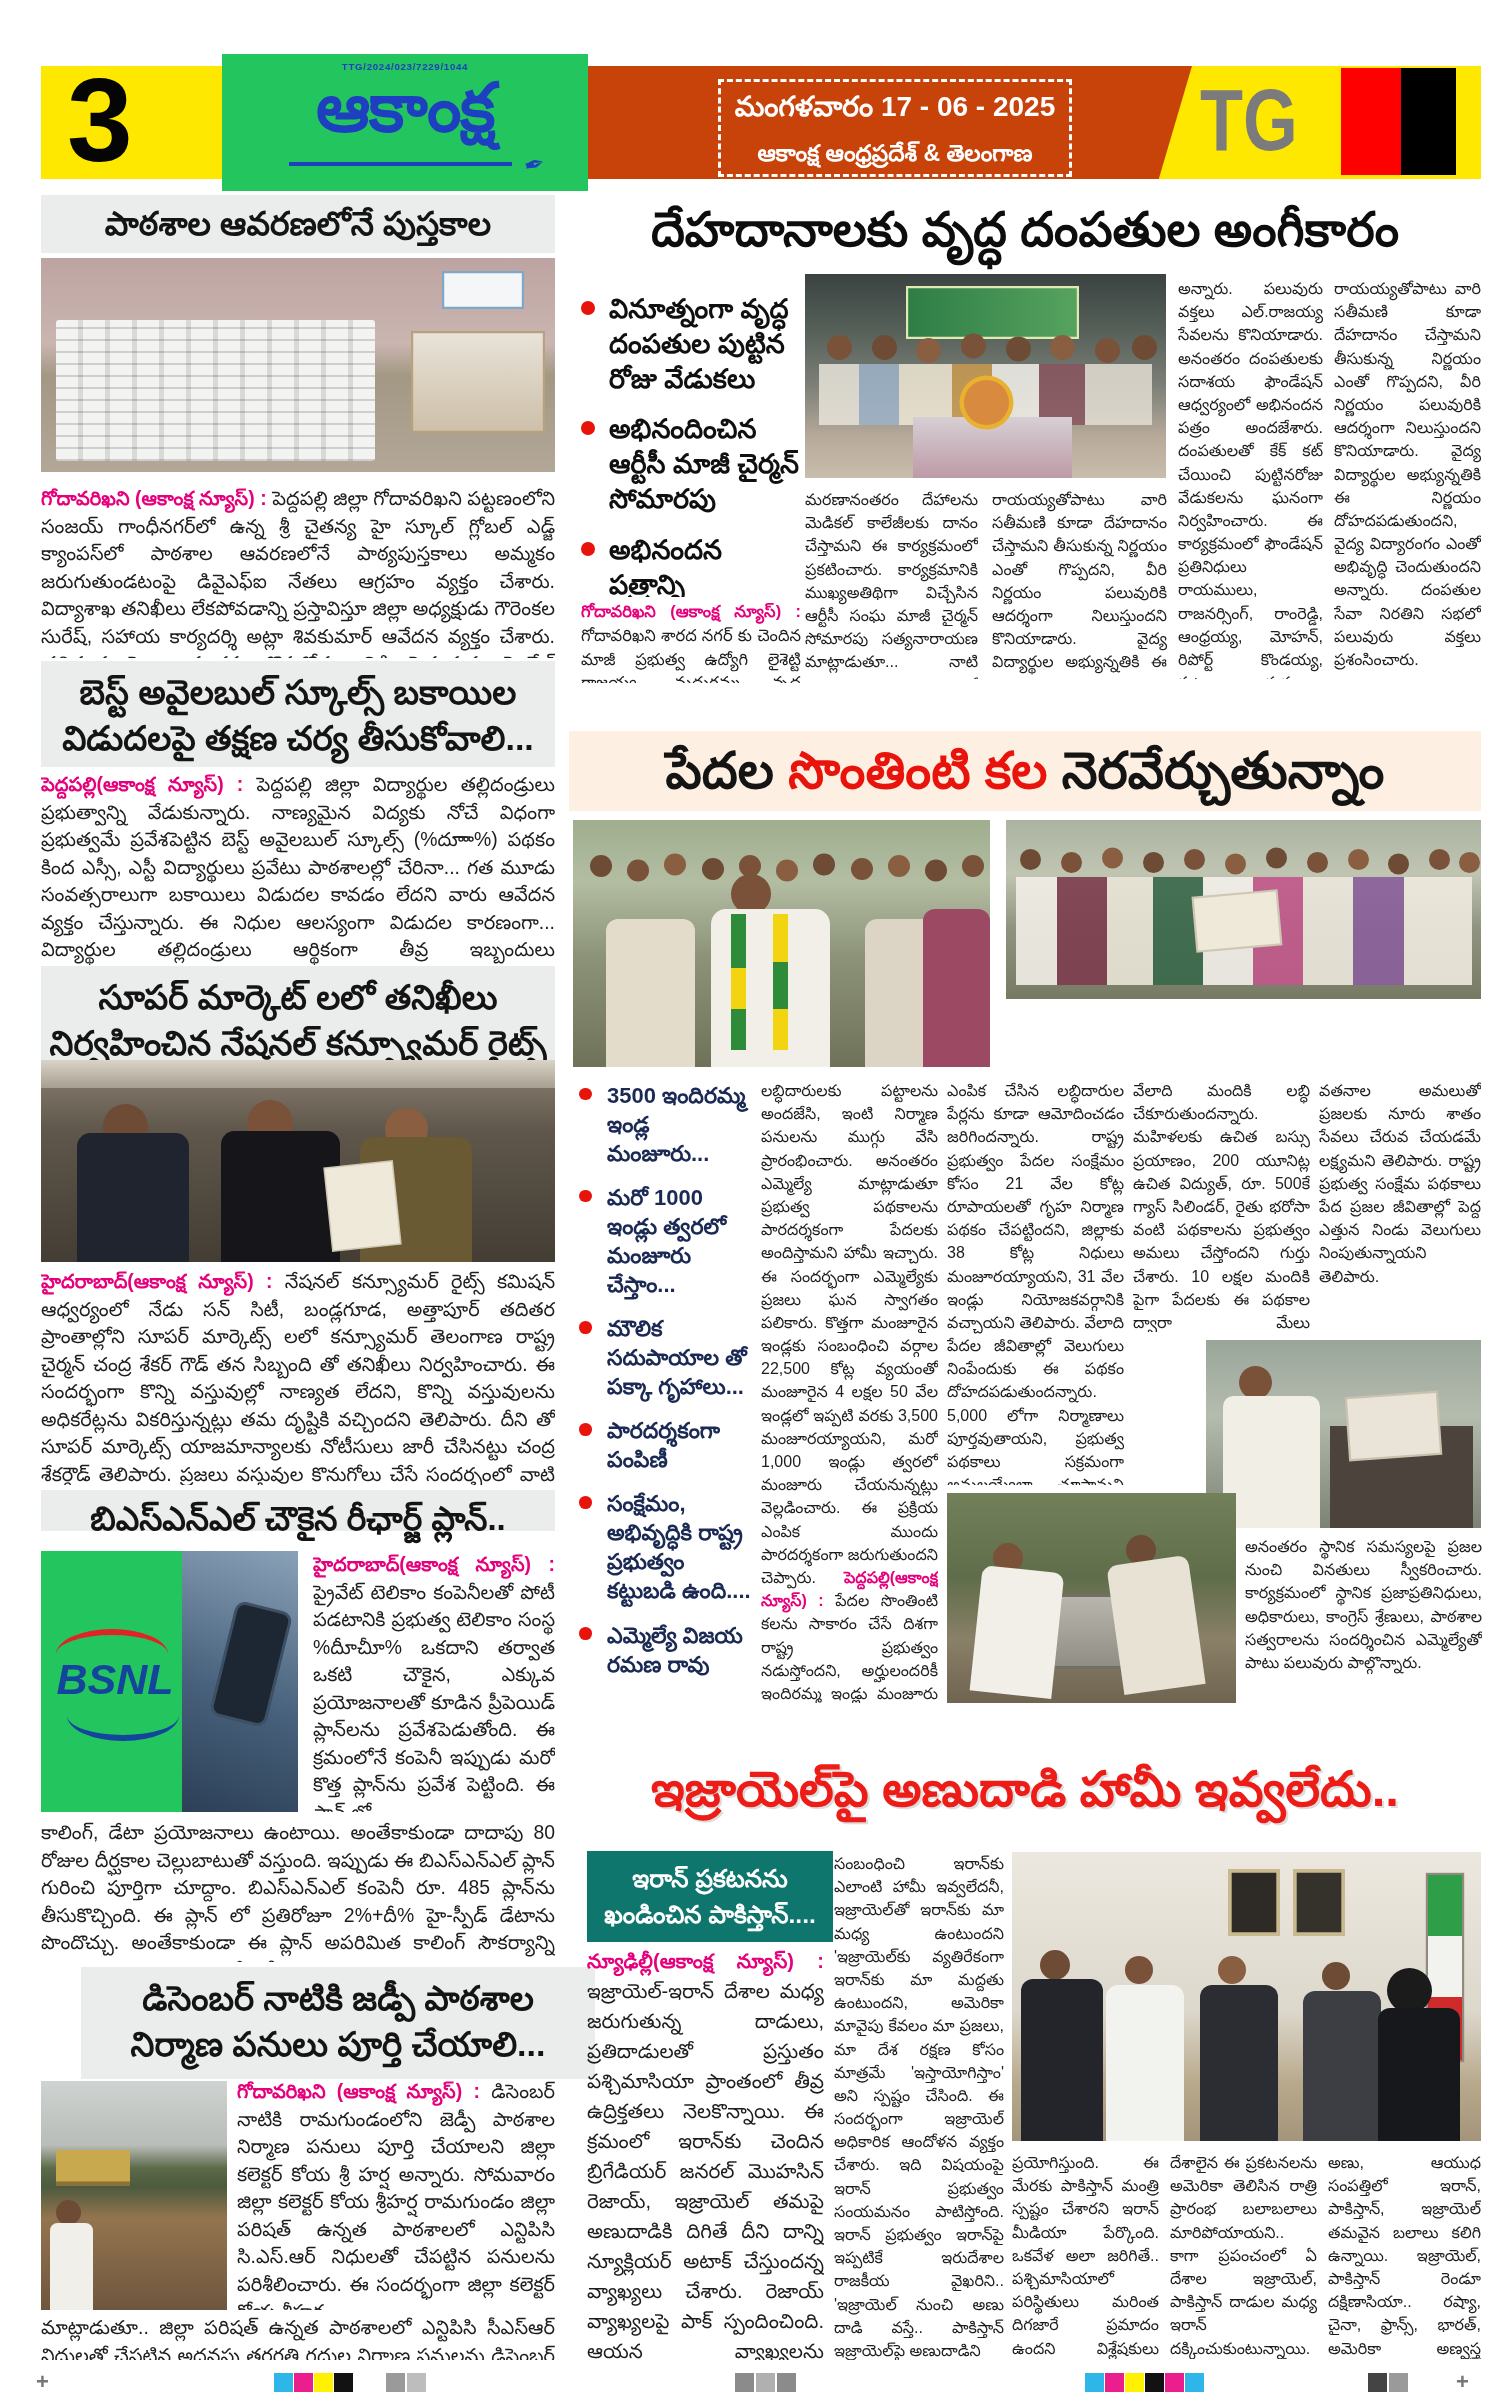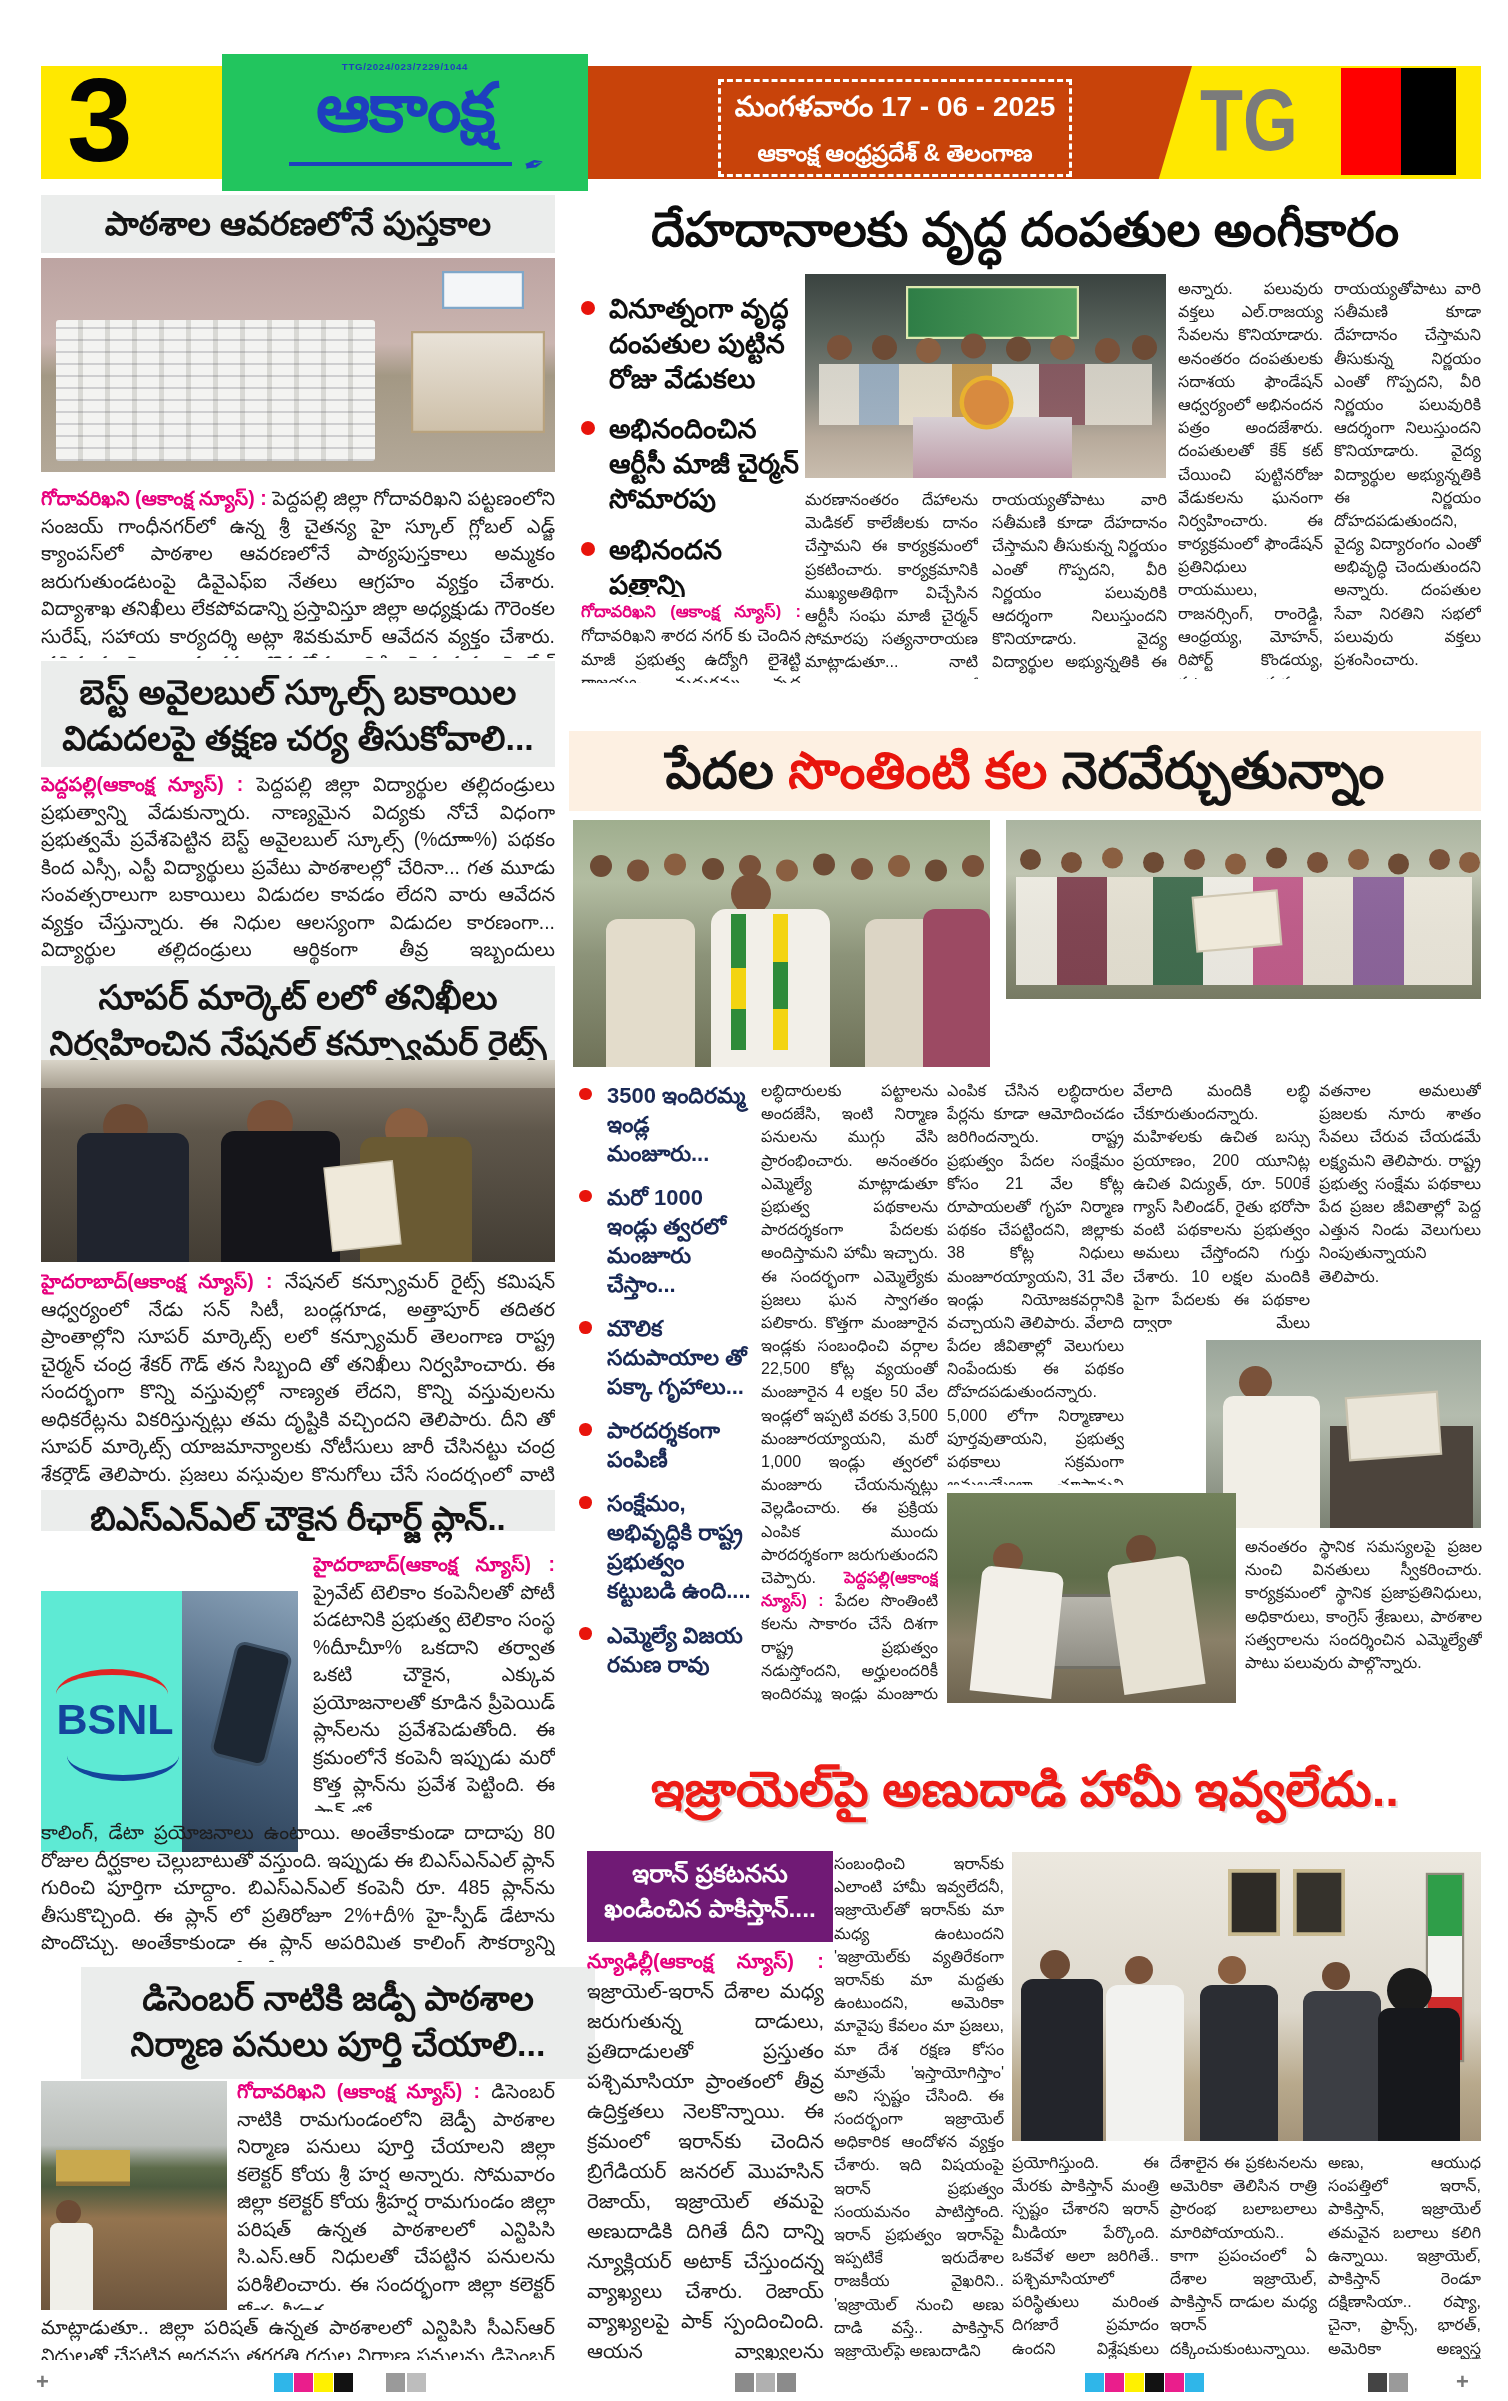--- a/index.html
+++ b/index.html
@@ -21,22 +21,22 @@
   .tg{font-size:88px;font-weight:900;color:#7b7b7b;transform:scaleX(.8);transform-origin:left;line-height:1;}
   
   .hl-gray{background:#ebedec;color:#141414;font-weight:800;text-align:center;}
   .hl-1l{font-size:33px;line-height:58px;}
   .hl-2l{font-size:34px;line-height:1.35;padding-top:9px;}
   .hl-big{font-size:48px;font-weight:900;color:#0d0d0d;text-align:center;line-height:1.15;}
   .hl-cream{background:#fdf0e2;text-align:center;font-weight:900;font-size:51px;line-height:80px;color:#141414;}
   .hl-red-part{color:#e8140c;}
   .hl-red{color:#ed1c16;font-weight:900;font-size:49px;text-align:center;line-height:1.1;
           text-shadow:2.2px 2.2px 0 rgba(120,120,120,.25);}
-  .subhead-blue{background:#701a75;color:#ffffff;font-weight:800;font-size:24.6px;text-align:center;
-                display:flex;justify-content:center;line-height:1.45;padding:4.5px;}
+  .subhead-blue{background:#0f766e;color:#ffffff;font-weight:800;font-size:24.6px;text-align:center;
+                display:flex;align-items:center;justify-content:center;line-height:1.45;padding:4.5px;}
   
   .bt{font-size:19.4px;line-height:1.42;text-align:justify;color:#1d1d1d;overflow:hidden;}
   .bt-sm{font-size:16px;line-height:1.45;text-align:justify;color:#1d1d1d;overflow:hidden;}
   .bt-md{font-size:20px;line-height:1.5;text-align:justify;color:#1d1d1d;overflow:hidden;}
   .dateline{color:#e6007d;font-weight:bold;}
   
   .bullets{overflow:hidden;}
   .bullet{position:relative;padding-left:28px;margin-bottom:15px;font-weight:800;color:#101010;}
   .bullet .dot{position:absolute;left:0;top:9px;width:14px;height:14px;border-radius:50%;background:#e8140c;}
   .bl-lg{font-size:27px;line-height:1.3;}
@@ -126,21 +126,21 @@
 
     <p class="abs bt" style="left:41px;top:1268px;width:514px;height:217px;margin:0;">
       <span class="dateline">హైదరాబాద్(ఆకాంక్ష న్యూస్) :</span>
       <span>నేషనల్ కన్స్యూమర్ రైట్స్ కమిషన్ ఆధ్వర్యంలో నేడు సన్ సిటీ, బండ్లగూడ, అత్తాపూర్ తదితర ప్రాంతాల్లోని సూపర్ మార్కెట్స్ లలో కన్స్యూమర్ తెలంగాణ రాష్ట్ర చైర్మన్ చంద్ర శేకర్ గౌడ్ తన సిబ్బంది తో తనిఖీలు నిర్వహించారు. ఈ సందర్భంగా కొన్ని వస్తువుల్లో నాణ్యత లేదని, కొన్ని వస్తువులను అధికరేట్లను వికరిస్తున్నట్లు తమ దృష్టికి వచ్చిందని తెలిపారు. దీని తో సూపర్ మార్కెట్స్ యాజమాన్యాలకు నోటీసులు జారీ చేసినట్టు చంద్ర శేకర్గౌడ్ తెలిపారు. ప్రజలు వస్తువుల కొనుగోలు చేసే సందర్భంలో వాటి తయారీ తేదీ దాని విలువ వాడుకొనే చివరి డేట్ లను కూడా చూసుకొని కొనాలని ఆయన సూచించారు. త్వరలో రాష్ట్రంలో వినియోగదారుల వస్తువులు, వాటి కొనుగోలు, నాణ్యత మొదలగు వాటి పై వినియోగదారులకు అవగాహన కార్యక్రమాలు నిర్వ హించ బోతున్నట్లు చంద్ర శేకర్ గౌడ్ తెలిపారు. ఈ కార్యక్రమంలో రాష్ట్ర ఇన్చార్జ్ భుపేష్ సాగర్, వైస్ చర్మెన్ పలారం నరసింహ యాదవ్ తదితరులు పాల్గొన్నారు.</span>
     </p>
   </div>
 
   <div>
     <div class="abs hl-gray hl-1l" style="left:41px;top:1490px;width:514px;height:41px;">బిఎస్ఎన్ఎల్ చౌకైన రీఛార్జ్ ప్లాన్..</div>
 
-    <div class="photo" style="left:41px;top:1591px;width:257px;height:261px;background:#5eead4;" aria-hidden="true">
+    <div class="photo" style="left:41px;top:1551px;width:257px;height:261px;background:#22c55e;font-style:italic;" aria-hidden="true">
       <div style="right:0;top:0;width:45%;height:100%;background:linear-gradient(200deg,#8aa2b8 0%,#48617c 55%,#2c4057 100%);"></div>
       <div style="right:8%;top:22%;width:52px;height:112px;background:#1d2733;border-radius:7.4px;transform:rotate(14deg);box-shadow:0 0 0 3px #3c4f63;"></div>
       <div style="left:6%;top:40%;font-weight:900;font-size:43px;color:#14449c;position:absolute;">BSNL</div>
       <div style="left:6%;top:30%;width:112px;height:19.4px;border-radius:50% 50% 0 0/100% 100% 0 0;border-top:6px solid #e02424;"></div>
       <div style="left:10%;top:63%;width:112px;height:19.4px;border-radius:0 0 50% 50%/0 0 100% 100%;border-bottom:6px solid #14449c;"></div>
     </div>
 
     <p class="bt abs" style="left:313px;top:1551px;width:242px;height:261px;margin:0;">
       <span class="dateline">హైదరాబాద్(ఆకాంక్ష న్యూస్) :</span>
       <span>ప్రైవేట్ టెలికాం కంపెనీలతో పోటీ పడటానికి ప్రభుత్వ టెలికాం సంస్థ %దీూచీూ% ఒకదాని తర్వాత ఒకటి చౌకైన, ఎక్కువ ప్రయోజనాలతో కూడిన ప్రీపెయిడ్ ప్లాన్‌లను ప్రవేశపెడుతోంది. ఈ క్రమంలోనే కంపెనీ ఇప్పుడు మరో కొత్త ప్లాన్‌ను ప్రవేశ పెట్టింది. ఈ ప్లాన్ లో</span>

